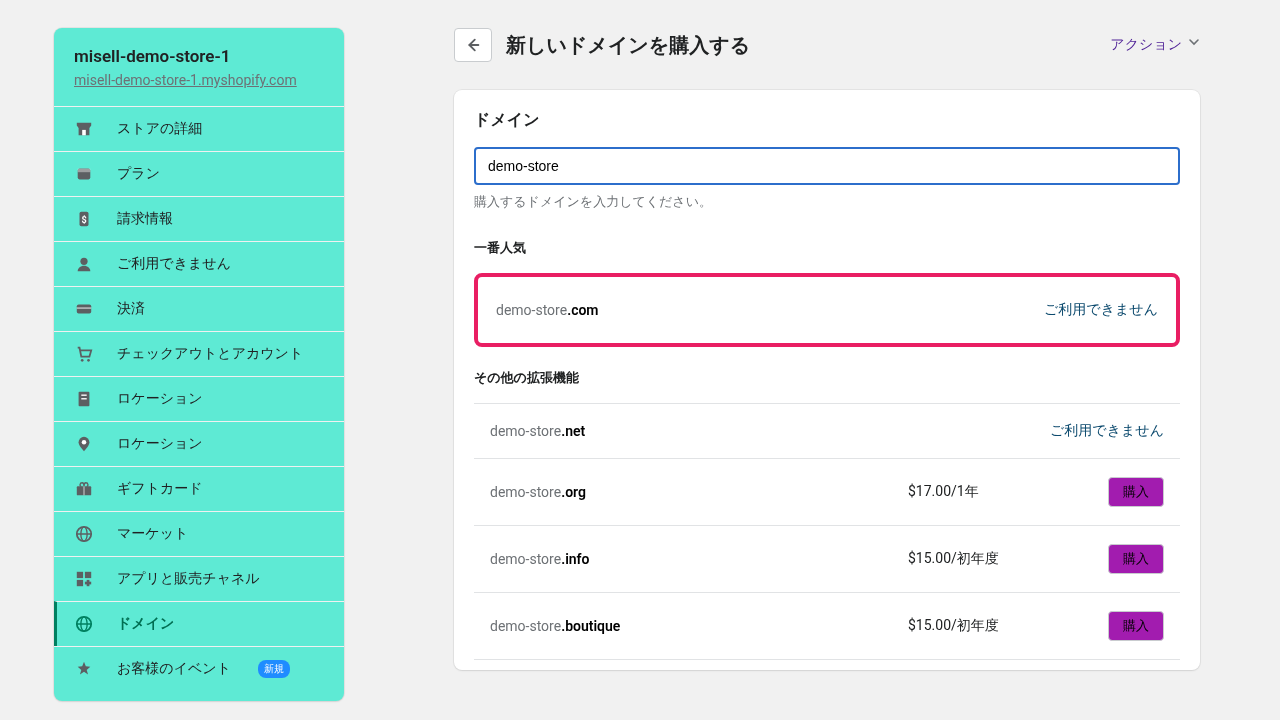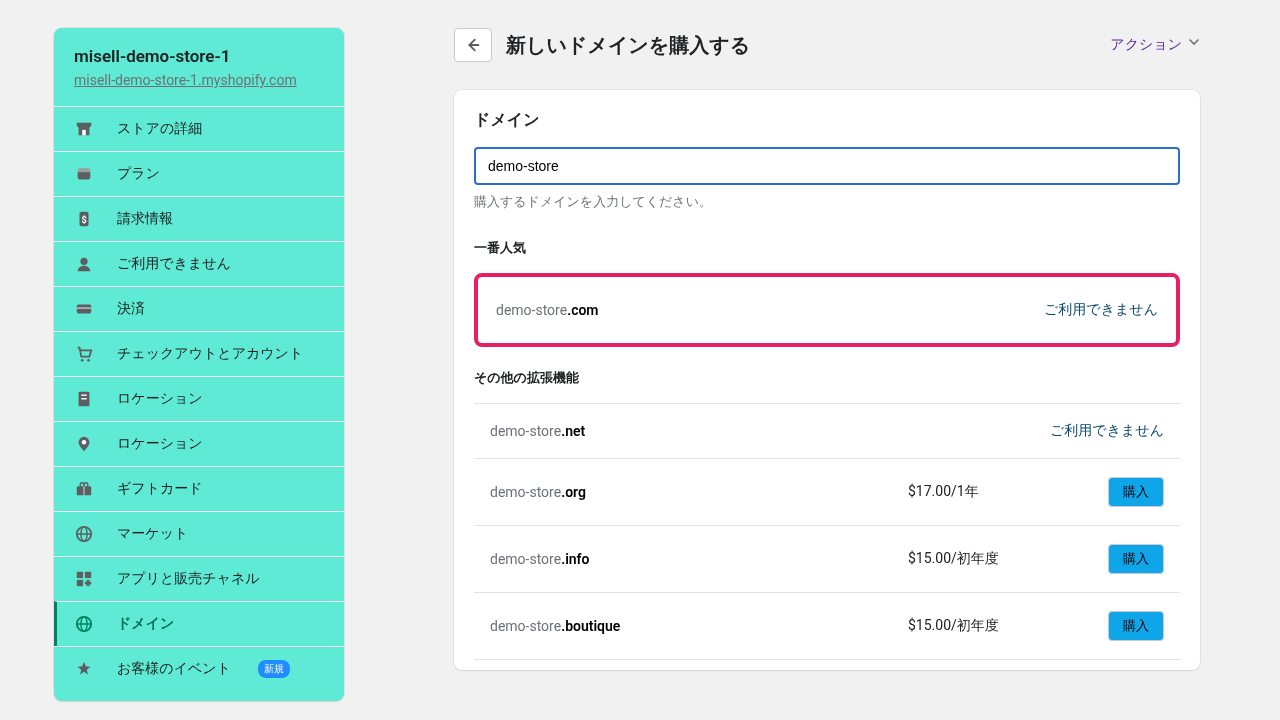--- a/index.html
+++ b/index.html
@@ -120,21 +120,21 @@
 }
 .domain-cell { display: flex; align-items: baseline; }
 .domain-name { font-size: 14px; color: #6d7175; }
 .domain-tld { font-size: 14px; font-weight: 600; color: #000000; }
 .domain-spacer { flex: 1; }
 .domain-status { font-size: 14px; color: #0c4a6e; }
 .domain-price { font-size: 14px; color: #202223; width: 200px; }
 .buy-btn {
   height: 30px;
   padding: 0 14px;
-  background: #0ea5e9;
+  background: #a21caf;
   border: 1px solid #c9cccf;
   border-radius: 4px;
   font-size: 13px;
   cursor: pointer;
 }
 svg { display: block; }
 </style>
 </head>
 <body>
 

